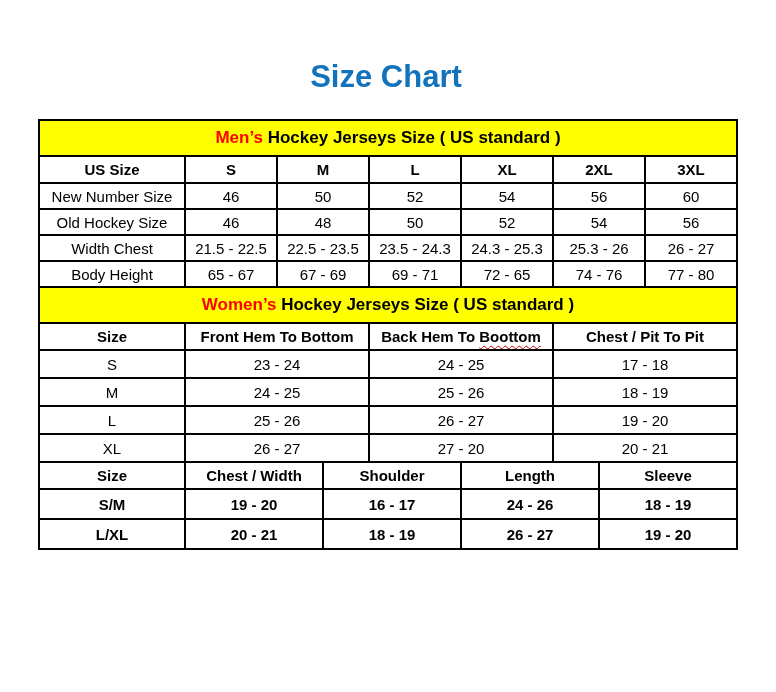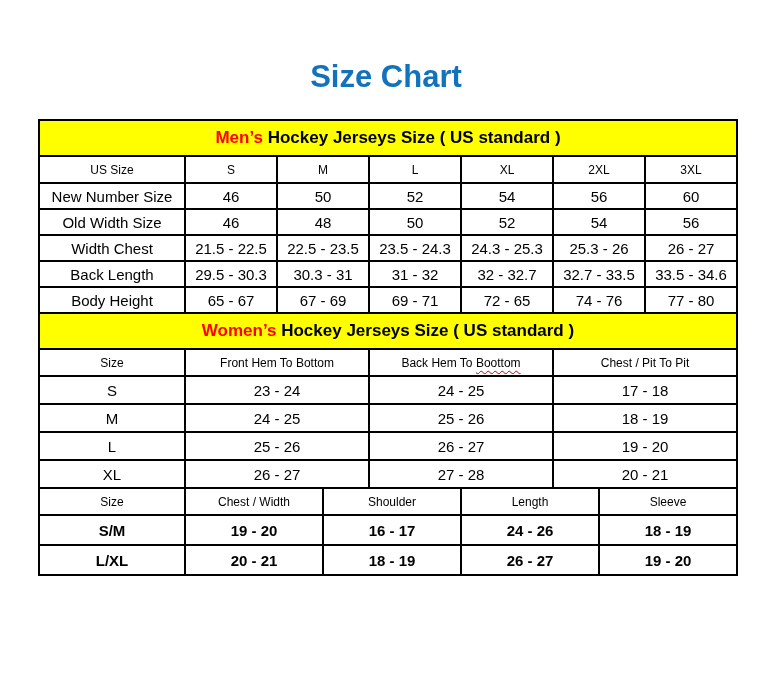--- a/index.html
+++ b/index.html
@@ -47,22 +47,22 @@
   col.col-label { width: 146px; }
   tr.band-row td {
     background: var(--band-yellow);
     height: 36px;
     font-size: 17px;
     font-weight: bold;
   }
   tr.band-row .accent { color: var(--accent-red); }
   tr.header-row th {
     height: 27px;
-    font-size: 12px;
-    font-weight: normal;
+    font-size: 15px;
+    font-weight: bold;
   }
   tr.data-row td {
     height: 26px;
     font-size: 15px;
     font-weight: normal;
   }
   tr.youth-row td { height: 30px; font-weight: bold; }
   tr.womens-row td { height: 28px; }
   td.bold-label { font-weight: bold; }
   .squiggle {
@@ -111,47 +111,38 @@
         <tr class="data-row mens-row">
           <td>New Number Size</td>
           <td colspan="2">46</td>
           <td colspan="2">50</td>
           <td colspan="2">52</td>
           <td colspan="2">54</td>
           <td colspan="2">56</td>
           <td colspan="2">60</td>
         </tr>
         <tr class="data-row mens-row">
-          <td>Old Width Size</td>
+          <td>Old Hockey Size</td>
           <td colspan="2">46</td>
           <td colspan="2">48</td>
           <td colspan="2">50</td>
           <td colspan="2">52</td>
           <td colspan="2">54</td>
           <td colspan="2">56</td>
         </tr>
         <tr class="data-row mens-row">
           <td>Width Chest</td>
           <td colspan="2">21.5 - 22.5</td>
           <td colspan="2">22.5 - 23.5</td>
           <td colspan="2">23.5 - 24.3</td>
           <td colspan="2">24.3 - 25.3</td>
           <td colspan="2">25.3 - 26</td>
           <td colspan="2">26 - 27</td>
         </tr>
         <tr class="data-row mens-row">
-          <td>Back Length</td>
-          <td colspan="2">29.5 - 30.3</td>
-          <td colspan="2">30.3 - 31</td>
-          <td colspan="2">31 - 32</td>
-          <td colspan="2">32 - 32.7</td>
-          <td colspan="2">32.7 - 33.5</td>
-          <td colspan="2">33.5 - 34.6</td>
-        </tr>
-        <tr class="data-row mens-row">
           <td>Body Height</td>
           <td colspan="2">65 - 67</td>
           <td colspan="2">67 - 69</td>
           <td colspan="2">69 - 71</td>
           <td colspan="2">72 - 65</td>
           <td colspan="2">74 - 76</td>
           <td colspan="2">77 - 80</td>
         </tr>
         <tr class="band-row">
           <td colspan="13"><span class="accent">Women’s</span> Hockey Jerseys Size ( US standard )</td>
@@ -176,21 +167,21 @@
         </tr>
         <tr class="data-row womens-row">
           <td class="bold-label">L</td>
           <td colspan="4">25 - 26</td>
           <td colspan="4">26 - 27</td>
           <td colspan="4">19 - 20</td>
         </tr>
         <tr class="data-row womens-row">
           <td class="bold-label">XL</td>
           <td colspan="4">26 - 27</td>
-          <td colspan="4">27 - 28</td>
+          <td colspan="4">27 - 20</td>
           <td colspan="4">20 - 21</td>
         </tr>
         <tr class="header-row">
           <th>Size</th>
           <th colspan="3">Chest / Width</th>
           <th colspan="3">Shoulder</th>
           <th colspan="3">Length</th>
           <th colspan="3">Sleeve</th>
         </tr>
         <tr class="data-row youth-row">

